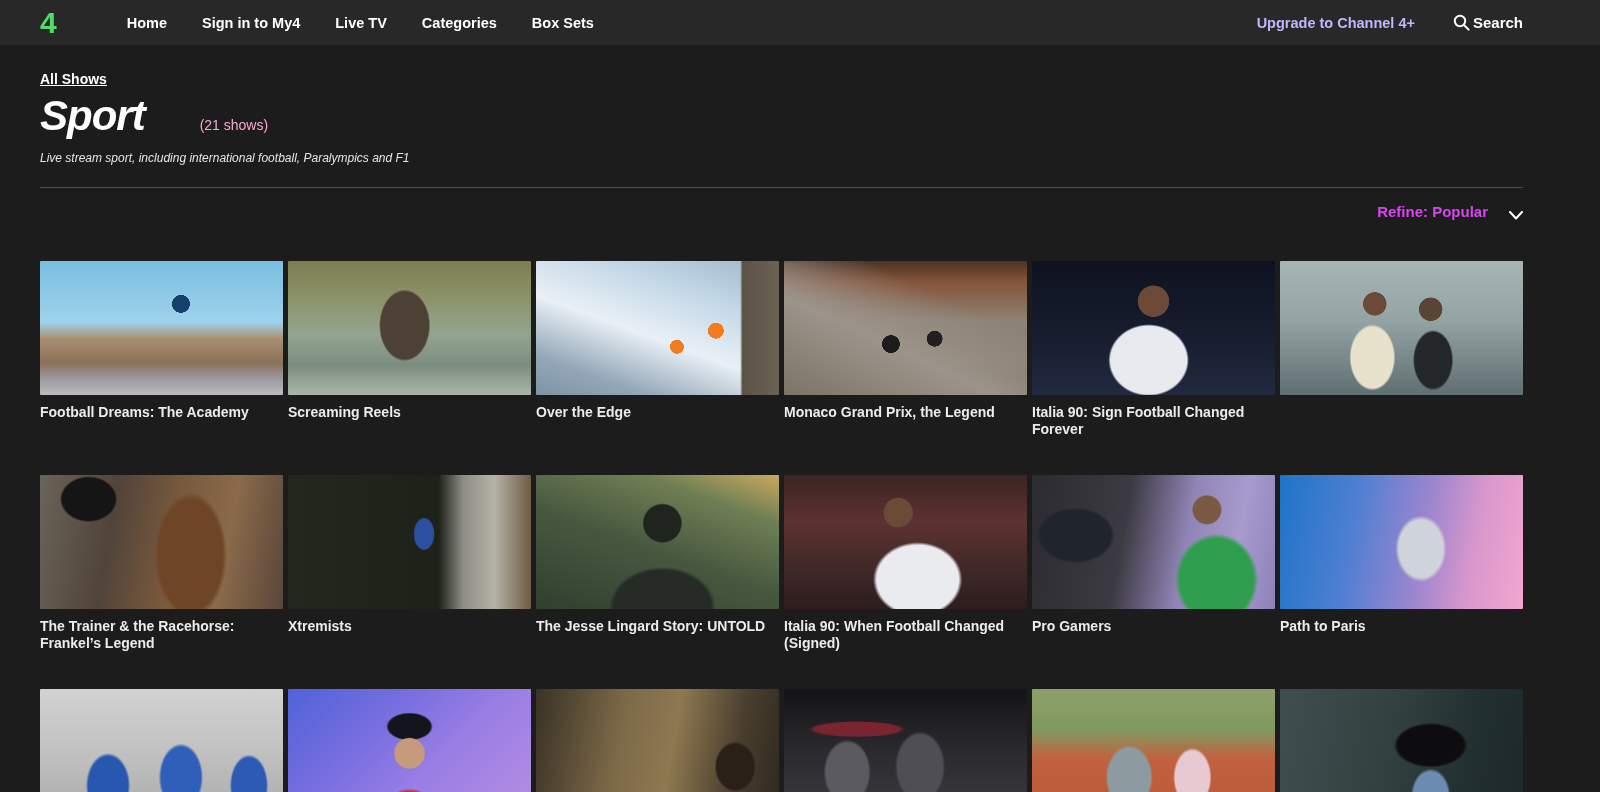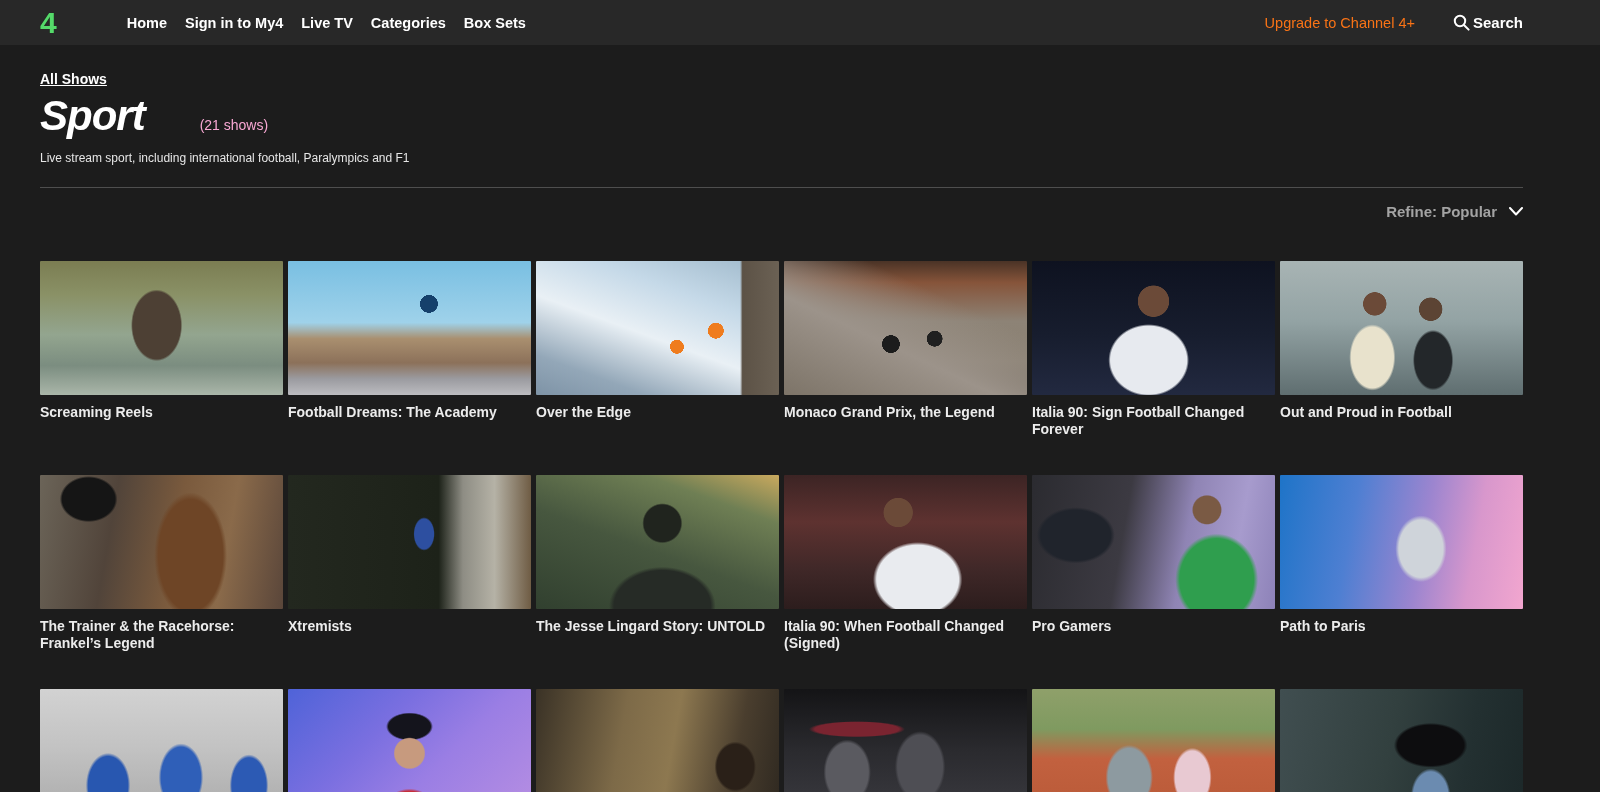--- a/index.html
+++ b/index.html
@@ -13,28 +13,28 @@
   .topnav { height: 45px; background: #282828; }
   .topnav-inner {
     width: 1483px; margin-left: 40px; height: 100%;
     display: flex; align-items: center;
   }
   .logo {
     color: #55d96a; font-size: 30px; font-weight: 900; line-height: 1;
     margin-right: 52px; cursor: pointer; letter-spacing: -2px;
     text-shadow: 0 0 1px #143d1c;
   }
-  .nav-links { display: flex; gap: 18px; padding-left: 20px; }
+  .nav-links { display: flex; gap: 35px; padding-left: 20px; }
   .nav-link {
     color: #ffffff; font-size: 14.5px; font-weight: 700;
     text-decoration: none; cursor: pointer; white-space: nowrap;
   }
   .nav-right { margin-left: auto; display: flex; align-items: center; gap: 38px; }
   .upgrade-link {
-    color: #f97316; font-size: 14.5px; font-weight: 400;
+    color: #c4b5fd; font-size: 14.5px; font-weight: 700;
     text-decoration: none; cursor: pointer; white-space: nowrap;
   }
   .search-btn {
     background: none; border: none; color: #fff; cursor: pointer;
     display: flex; align-items: center; gap: 3px;
     font-family: inherit; font-size: 15px; font-weight: 700;
   }
   .search-btn svg { display: block; }
 
   
@@ -43,28 +43,28 @@
     display: inline-block; margin-top: 26px;
     color: #ffffff; font-size: 14px; font-weight: 700;
     text-decoration: underline; cursor: pointer;
   }
   .title-row { display: flex; align-items: baseline; margin-top: 6px; gap: 40px; }
   .page-title {
     font-size: 42px; font-weight: 900; font-style: italic;
     letter-spacing: -1px; line-height: 1.05;
   }
   .show-count { font-size: 14px; font-weight: 400; color: #f9a8d4; margin-left: 15px; }
-  .page-desc { margin-top: 13px; font-size: 12px; color: #e6e6e6; }
+  .page-desc { margin-top: 13px; font-size: 12px; color: #e6e6e6; font-style: italic; }
   .divider { border: none; border-top: 1px solid #4e4e4e; margin-top: 22px; }
 
   
   .refine-row { display: flex; justify-content: flex-end; margin-top: 15px; }
   .refine-btn {
-    background: none; border: none; color: #a3a3a3; cursor: pointer;
-    display: flex; align-items: center; gap: 12px;
+    background: none; border: none; color: #d946ef; cursor: pointer;
+    display: flex; align-items: flex-end; gap: 21px;
     font-family: inherit; font-size: 15px; font-weight: 700;
   }
 
   
   .shows-grid {
     margin-top: 41px;
     display: grid;
     grid-template-columns: repeat(6, 243px);
     column-gap: 5px;
   }
@@ -124,47 +124,46 @@
       <svg width="14" height="9" viewBox="0 0 14 9" fill="none">
         <polyline points="1,1 7,7.5 13,1" stroke="#ffffff" stroke-width="2" stroke-linecap="round" stroke-linejoin="round"></polyline>
       </svg>
     </button>
   </div>
 
   
   <div class="shows-grid">
 
     <div class="show-card">
+      <div class="show-thumb" style="background: radial-gradient(9px at 58% 32%, rgb(21, 64, 107) 0px, rgb(21, 64, 107) 98%, rgba(0, 0, 0, 0) 100%), linear-gradient(rgb(121, 191, 226) 0%, rgb(159, 210, 234) 46%, rgb(169, 143, 111) 58%, rgb(140, 113, 90) 76%, rgb(155, 155, 160) 88%, rgb(188, 188, 192) 100%);"></div>
+      <div class="show-title">Football Dreams: The Academy</div>
+    </div>
+
+    <div class="show-card">
       <div class="show-thumb" style="background: radial-gradient(40px 56px at 48% 48%, rgb(77, 64, 52) 0px, rgb(77, 64, 52) 60%, rgba(0, 0, 0, 0) 64%), linear-gradient(rgb(123, 125, 82) 0%, rgb(138, 145, 102) 25%, rgb(147, 165, 143) 55%, rgb(123, 141, 128) 78%, rgb(170, 182, 169) 100%);"></div>
       <div class="show-title">Screaming Reels</div>
     </div>
 
     <div class="show-card">
-      <div class="show-thumb" style="background: radial-gradient(9px at 58% 32%, rgb(21, 64, 107) 0px, rgb(21, 64, 107) 98%, rgba(0, 0, 0, 0) 100%), linear-gradient(rgb(121, 191, 226) 0%, rgb(159, 210, 234) 46%, rgb(169, 143, 111) 58%, rgb(140, 113, 90) 76%, rgb(155, 155, 160) 88%, rgb(188, 188, 192) 100%);"></div>
-      <div class="show-title">Football Dreams: The Academy</div>
-    </div>
-
-    <div class="show-card">
       <div class="show-thumb" style="background: linear-gradient(90deg, rgba(0, 0, 0, 0) 0px, rgba(0, 0, 0, 0) 84%, rgb(92, 82, 70) 85%, rgb(107, 97, 84) 100%), radial-gradient(7px at 58% 64%, rgb(239, 124, 30) 0px, rgb(239, 124, 30) 98%, rgba(0, 0, 0, 0) 100%), radial-gradient(8px at 74% 52%, rgb(239, 124, 30) 0px, rgb(239, 124, 30) 98%, rgba(0, 0, 0, 0) 100%), linear-gradient(200deg, rgb(157, 183, 201) 0%, rgb(197, 217, 232) 30%, rgb(233, 240, 245) 55%, rgb(147, 167, 184) 82%, rgb(126, 147, 166) 100%);"></div>
       <div class="show-title">Over the Edge</div>
     </div>
 
     <div class="show-card">
       <div class="show-thumb" style="background: radial-gradient(9px at 44% 62%, rgb(28, 28, 28) 0px, rgb(28, 28, 28) 97%, rgba(0, 0, 0, 0) 100%), radial-gradient(8px at 62% 58%, rgb(32, 32, 32) 0px, rgb(32, 32, 32) 97%, rgba(0, 0, 0, 0) 100%), linear-gradient(25deg, rgb(125, 116, 104) 0%, rgb(156, 147, 138) 40%, rgba(0, 0, 0, 0) 70%), linear-gradient(rgb(74, 51, 38) 0%, rgb(134, 84, 58) 16%, rgb(141, 131, 118) 45%, rgb(138, 128, 114) 75%, rgb(111, 101, 88) 100%);"></div>
       <div class="show-title">Monaco Grand Prix, the Legend</div>
     </div>
 
     <div class="show-card">
       <div class="show-thumb" style="background: radial-gradient(56px 50px at 48% 74%, rgb(231, 234, 239) 0px, rgb(231, 234, 239) 68%, rgba(0, 0, 0, 0) 72%), radial-gradient(16px at 50% 30%, rgb(107, 74, 56) 0px, rgb(107, 74, 56) 96%, rgba(0, 0, 0, 0) 100%), linear-gradient(rgb(14, 18, 32) 0%, rgb(23, 29, 46) 55%, rgb(34, 41, 64) 100%);"></div>
       <div class="show-title">Italia 90: Sign Football Changed Forever</div>
     </div>
 
     <div class="show-card">
       <div class="show-thumb" style="background: radial-gradient(32px 46px at 38% 72%, rgb(232, 226, 204) 0px, rgb(232, 226, 204) 66%, rgba(0, 0, 0, 0) 72%), radial-gradient(28px 42px at 63% 74%, rgb(35, 39, 42) 0px, rgb(35, 39, 42) 66%, rgba(0, 0, 0, 0) 72%), radial-gradient(12px at 39% 32%, rgb(107, 74, 56) 0px, rgb(107, 74, 56) 95%, rgba(0, 0, 0, 0) 100%), radial-gradient(12px at 62% 36%, rgb(92, 68, 52) 0px, rgb(92, 68, 52) 95%, rgba(0, 0, 0, 0) 100%), linear-gradient(rgb(168, 180, 180) 0%, rgb(147, 163, 164) 45%, rgb(95, 110, 112) 100%);"></div>
-      <div class="show-title">Out and Proud in Football</div>
     </div>
 
     <div class="show-card">
       <div class="show-thumb" style="background: radial-gradient(40px 32px at 20% 18%, rgb(21, 21, 21) 0px, rgb(21, 21, 21) 66%, rgba(0, 0, 0, 0) 72%), radial-gradient(52px 90px at 62% 60%, rgb(110, 69, 38) 0px, rgb(110, 69, 38) 62%, rgba(0, 0, 0, 0) 70%), linear-gradient(100deg, rgb(107, 100, 88) 0%, rgb(81, 68, 58) 30%, rgb(122, 90, 61) 55%, rgb(138, 106, 74) 75%, rgb(90, 70, 58) 100%);"></div>
       <div class="show-title">The Trainer &amp; the Racehorse: Frankel’s Legend</div>
     </div>
 
     <div class="show-card">
       <div class="show-thumb" style="background: radial-gradient(14px 22px at 56% 44%, rgb(45, 79, 160) 0px, rgb(45, 79, 160) 68%, rgba(0, 0, 0, 0) 76%), linear-gradient(90deg, rgb(35, 40, 31) 0%, rgb(29, 34, 25) 62%, rgb(142, 141, 132) 72%, rgb(181, 178, 166) 85%, rgb(111, 92, 68) 100%);"></div>
       <div class="show-title">Xtremists</div>

